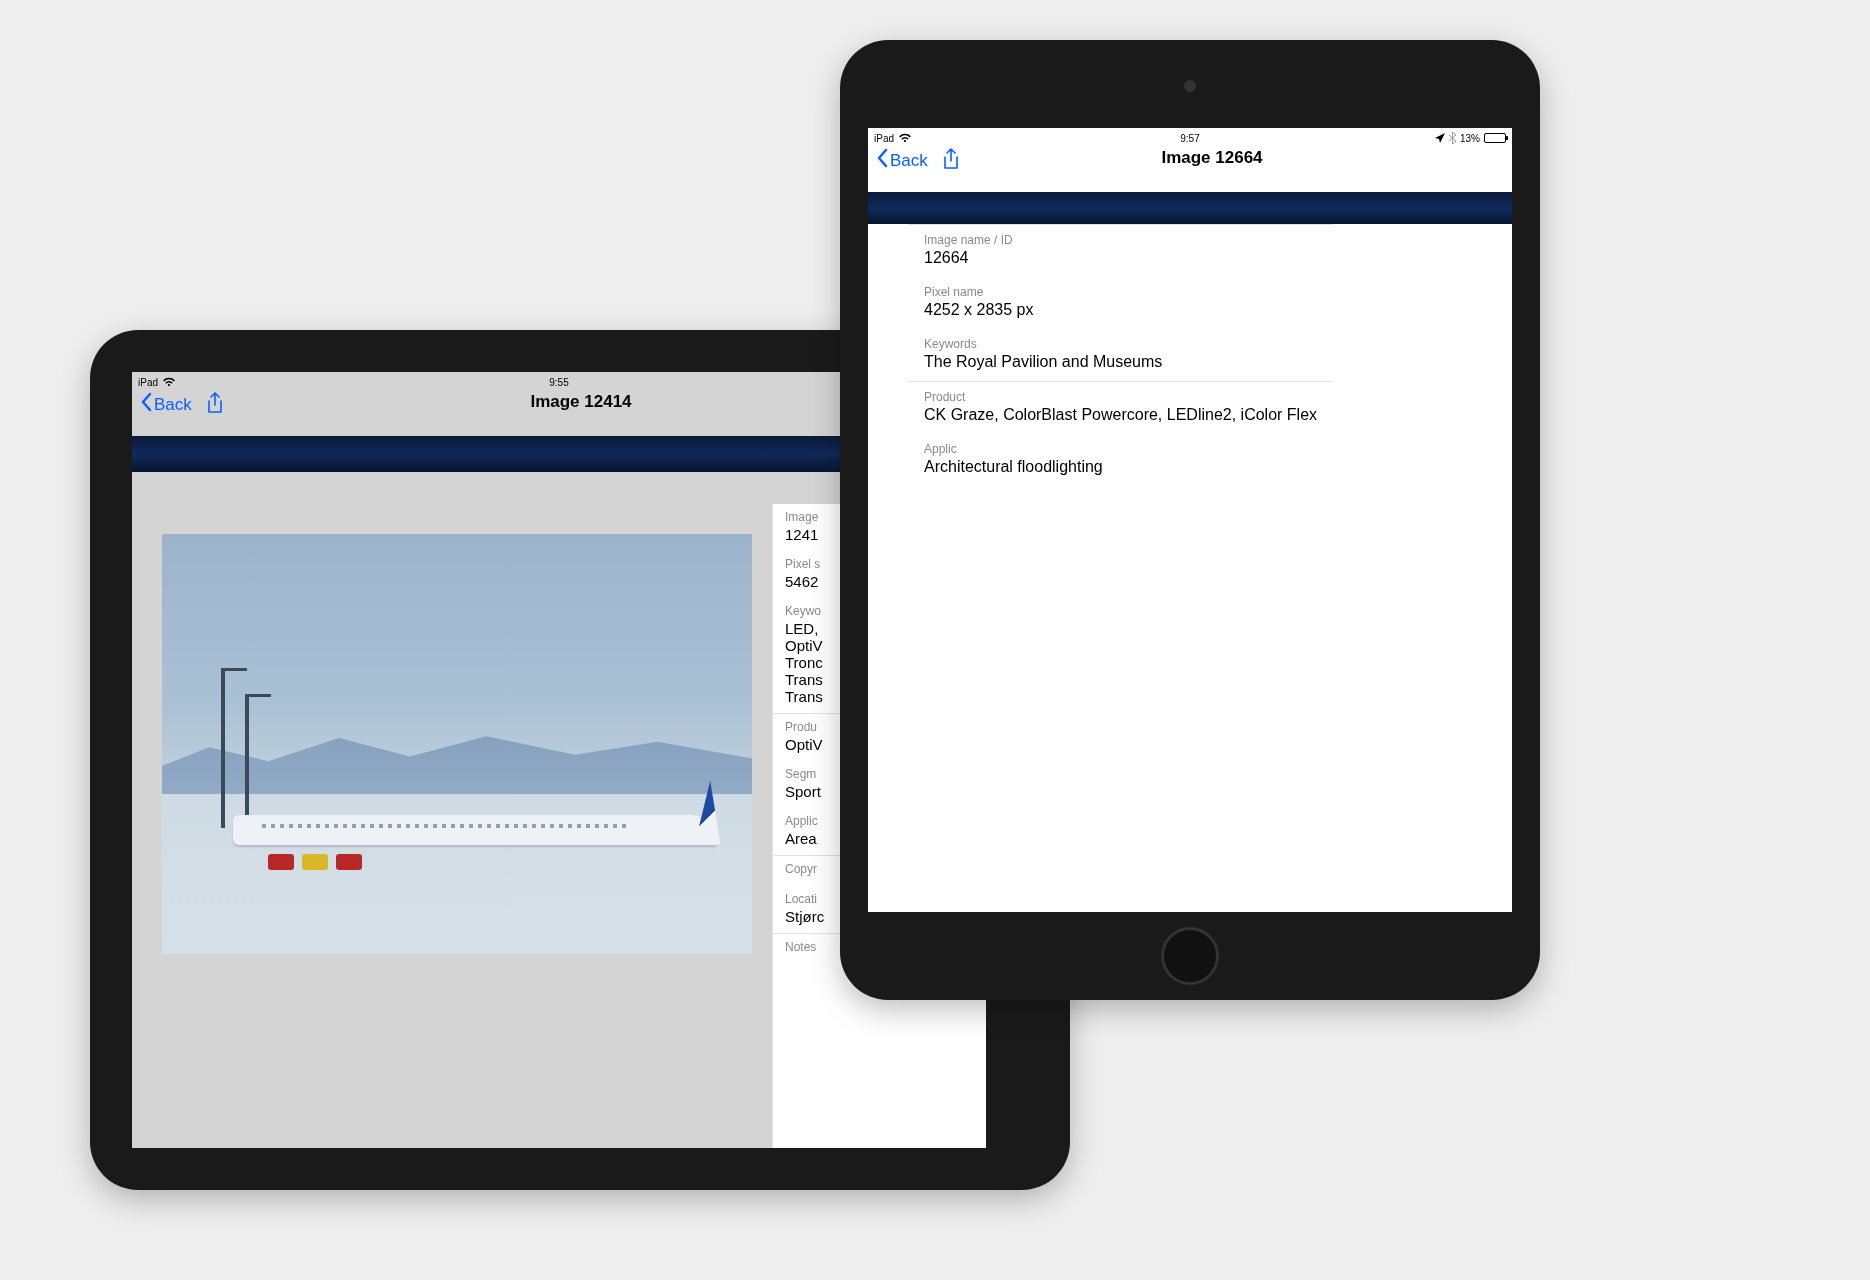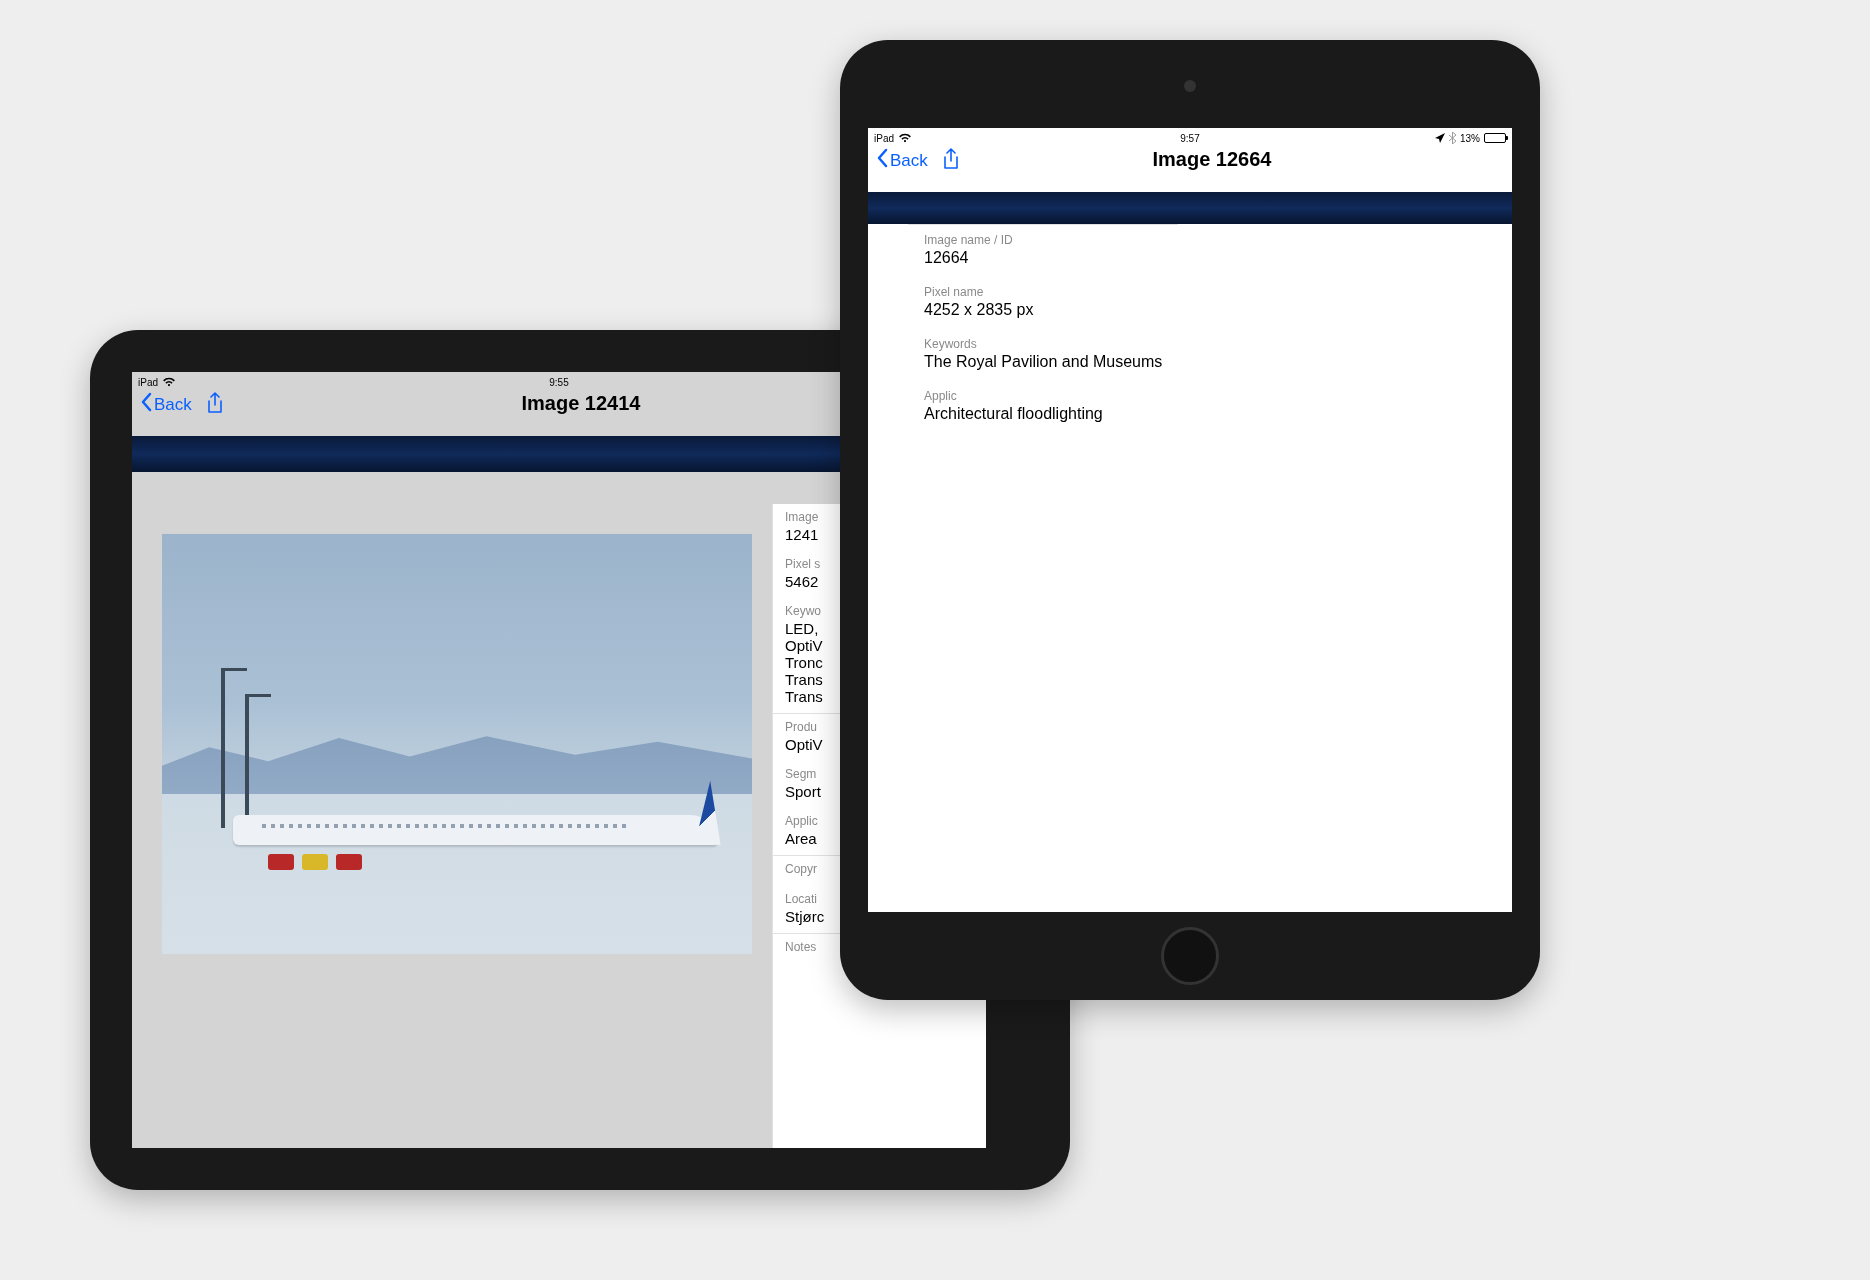--- a/index.html
+++ b/index.html
@@ -102,21 +102,21 @@
     cursor:pointer;
   }
   .navbar .share {
     margin-left:14px;
     color:#0a60ff;
     cursor:pointer;
     display:inline-flex;
   }
   .navbar .title {
     position:absolute; left:0; right:0; text-align:center;
-    font-weight:700; font-size:20px; color:#000;
+    font-weight:700; font-size:17px; color:#000;
     pointer-events:none;
     padding-left:44px;
   }
 
   
   .brandband {
     height: 32px;
     background: linear-gradient(to bottom, #0a1a3a 0%, #102a5a 50%, #071530 100%);
   }
   .landscape .brandband { height: 36px; }
@@ -457,20 +457,24 @@
           <div class="metavalue">12664</div>
         </div>
         <div class="metarow">
           <div class="metalabel">Pixel name</div>
           <div class="metavalue">4252 x 2835 px</div>
         </div>
         <div class="metarow">
           <div class="metalabel">Keywords</div>
           <div class="metavalue">The Royal Pavilion and Museums</div>
         </div>
+        <div class="metarow divider">
+          <div class="metalabel">Product</div>
+          <div class="metavalue">CK Graze, ColorBlast Powercore, LEDline2, iColor Flex</div>
+        </div>
         <div class="metarow">
           <div class="metalabel">Applic</div>
           <div class="metavalue">Architectural floodlighting</div>
         </div>
         <div class="metarow">
           
           
         </div>
       </div>
     </div>

